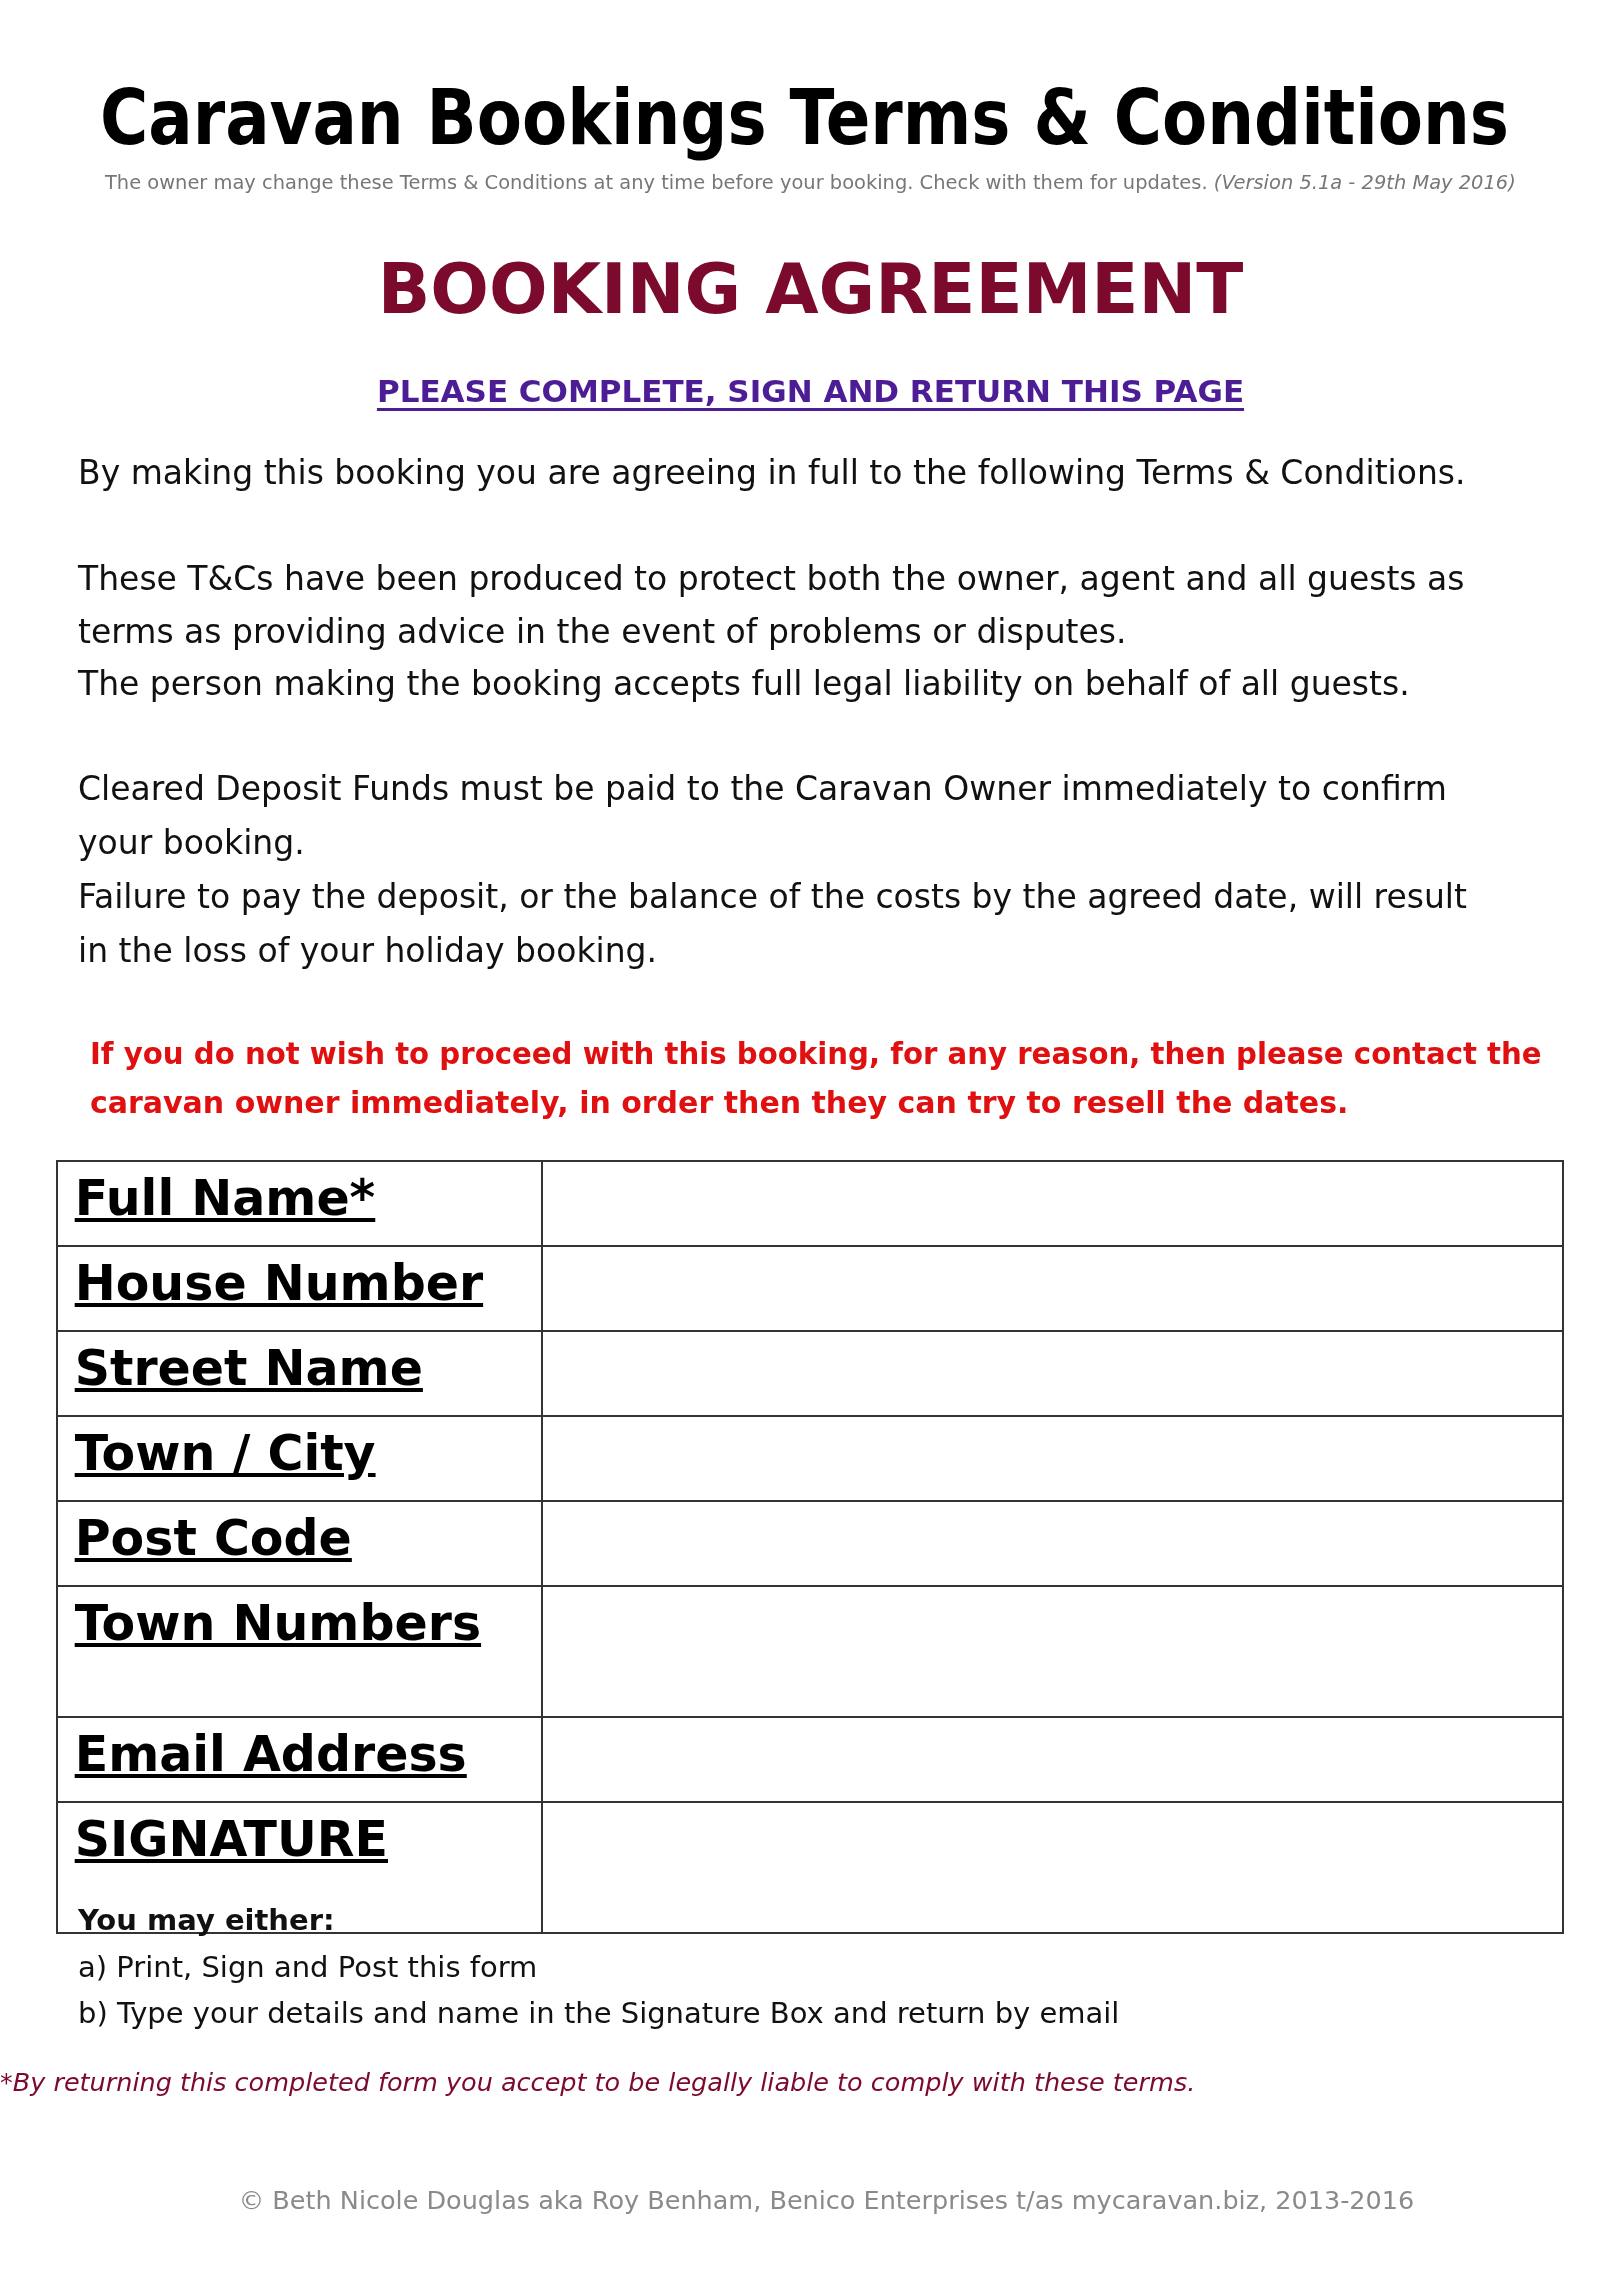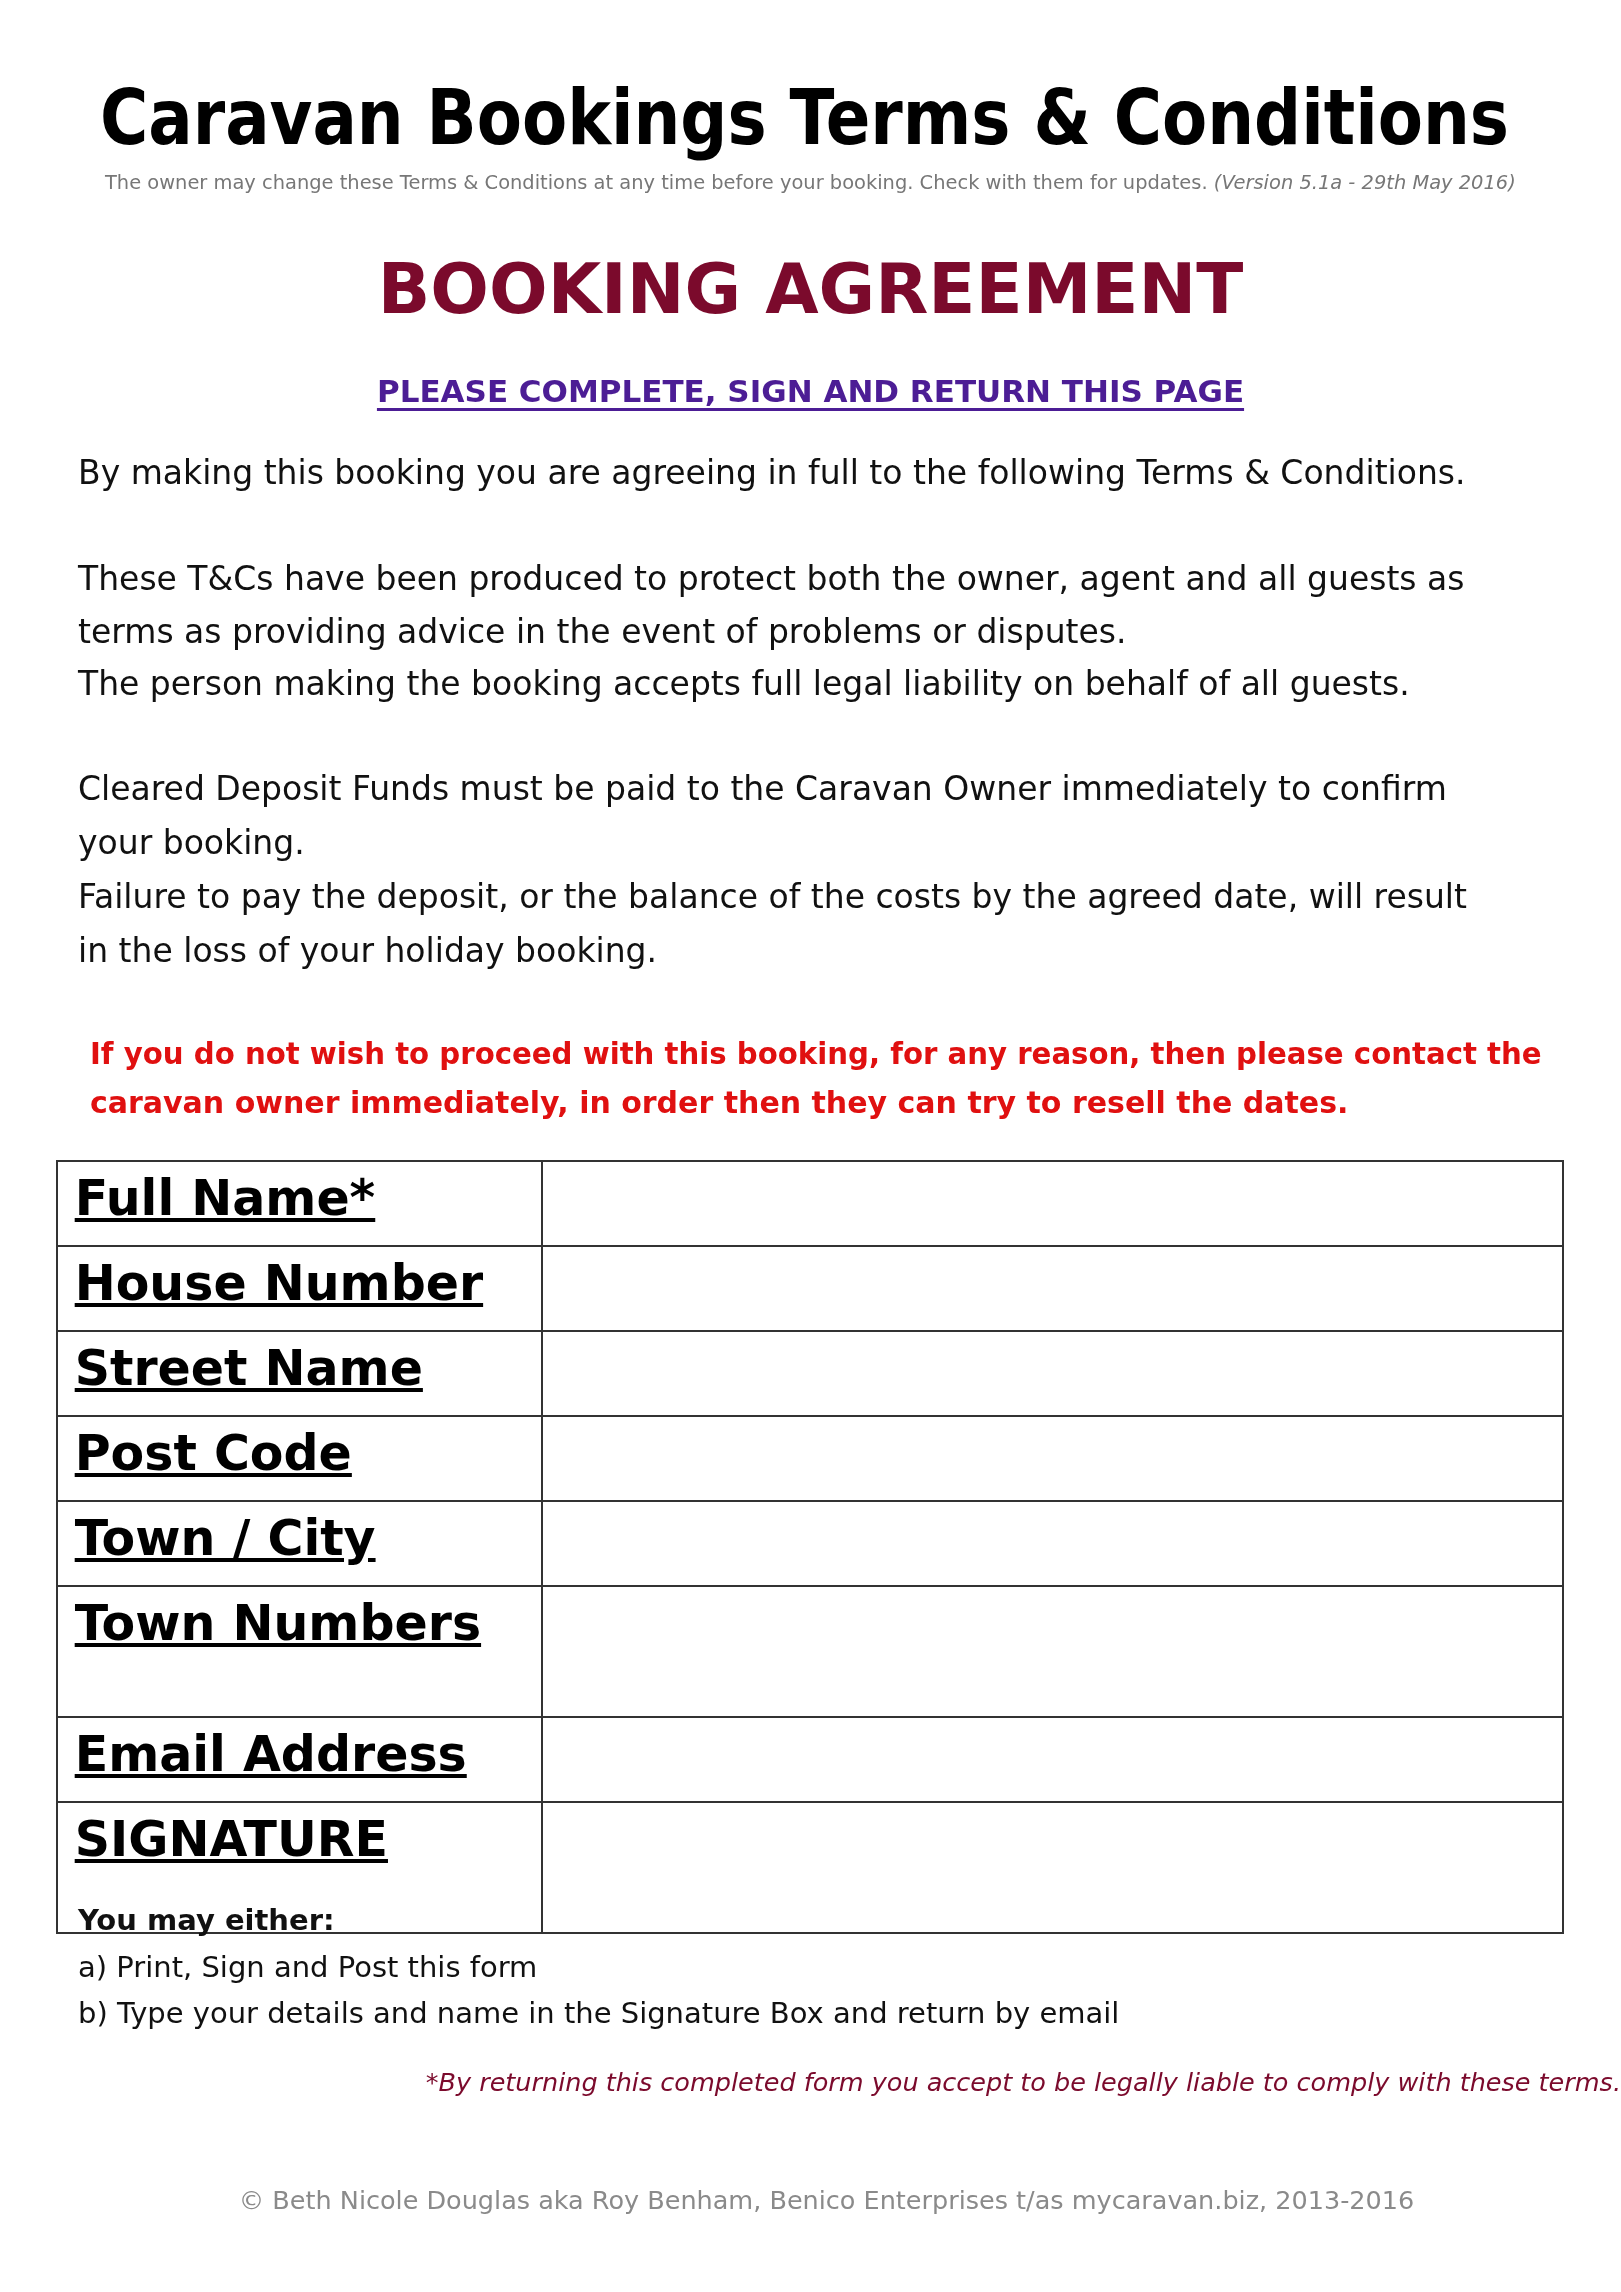--- a/index.html
+++ b/index.html
@@ -27,21 +27,21 @@
                          padding-left: 16.7px; line-height: 65px; }
   .form-table td.field { background: #fff; }
   .form-table tr.short td { height: 75px; }
   .form-table tr.tall td { height: 121px; }
   .field-input { width: 100%; height: 100%; border: none; outline: none; background: transparent;
                  font-size: 33px; font-family: "DejaVu Sans", sans-serif; box-sizing: border-box; padding: 0 13.7px; }
 
   .either { left: 78px; top: 1906px; font-size: 29px; font-weight: bold; color: #111; line-height: 1; }
   .opt { left: 78px; font-size: 29px; color: #111; line-height: 1; }
 
-  .note { left: 0; width: 1621px; top: 2070px; text-align: right; font-size: 25.5px;
+  .note { left: 0; width: 1621px; top: 2070px; text-align: left; font-size: 25.5px;
           font-style: italic; color: #7b0a2c; line-height: 1; }
   .copyright { left: 0; width: 1621px; top: 2188px; text-align: center; font-size: 25.5px;
                color: #8a8a8a; line-height: 1; padding-left: 16px; }
 </style>
 </head>
 <body>
 
 <div class="abs title">
   <span class="fit" id="title-fit" style="transform: scaleX(0.865828);">Caravan Bookings Terms &amp; Conditions</span>
 </div>
@@ -77,25 +77,25 @@
   </tr>
   <tr class="short">
     <td class="label">House Number</td>
     <td class="field"><input class="field-input" value="" style=""></td>
   </tr>
   <tr class="short">
     <td class="label">Street Name</td>
     <td class="field"><input class="field-input" value="" style=""></td>
   </tr>
   <tr class="short">
-    <td class="label">Post Code</td>
+    <td class="label">Town / City</td>
     <td class="field"><input class="field-input" value="" style=""></td>
   </tr>
   <tr class="short">
-    <td class="label">Town / City</td>
+    <td class="label">Post Code</td>
     <td class="field"><input class="field-input" value="" style=""></td>
   </tr>
   <tr class="tall">
     <td class="label">Town Numbers</td>
     <td class="field"><input class="field-input" value="" style=""></td>
   </tr>
   <tr class="short">
     <td class="label">Email Address</td>
     <td class="field"><input class="field-input" value="" style=""></td>
   </tr>

